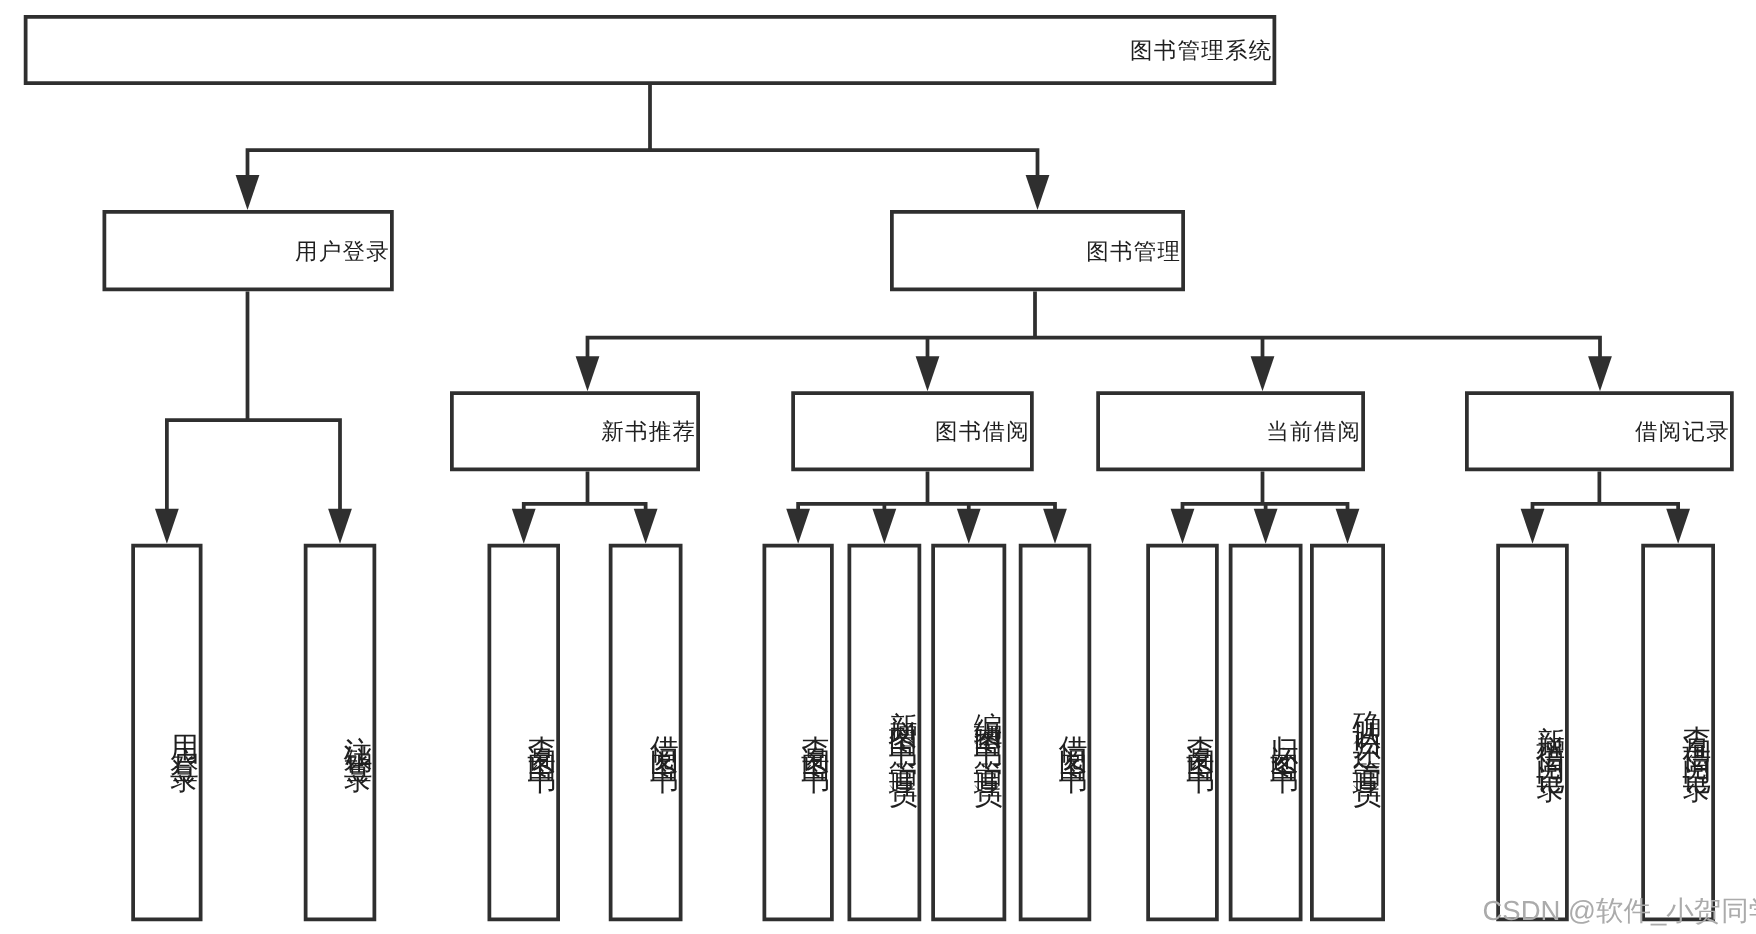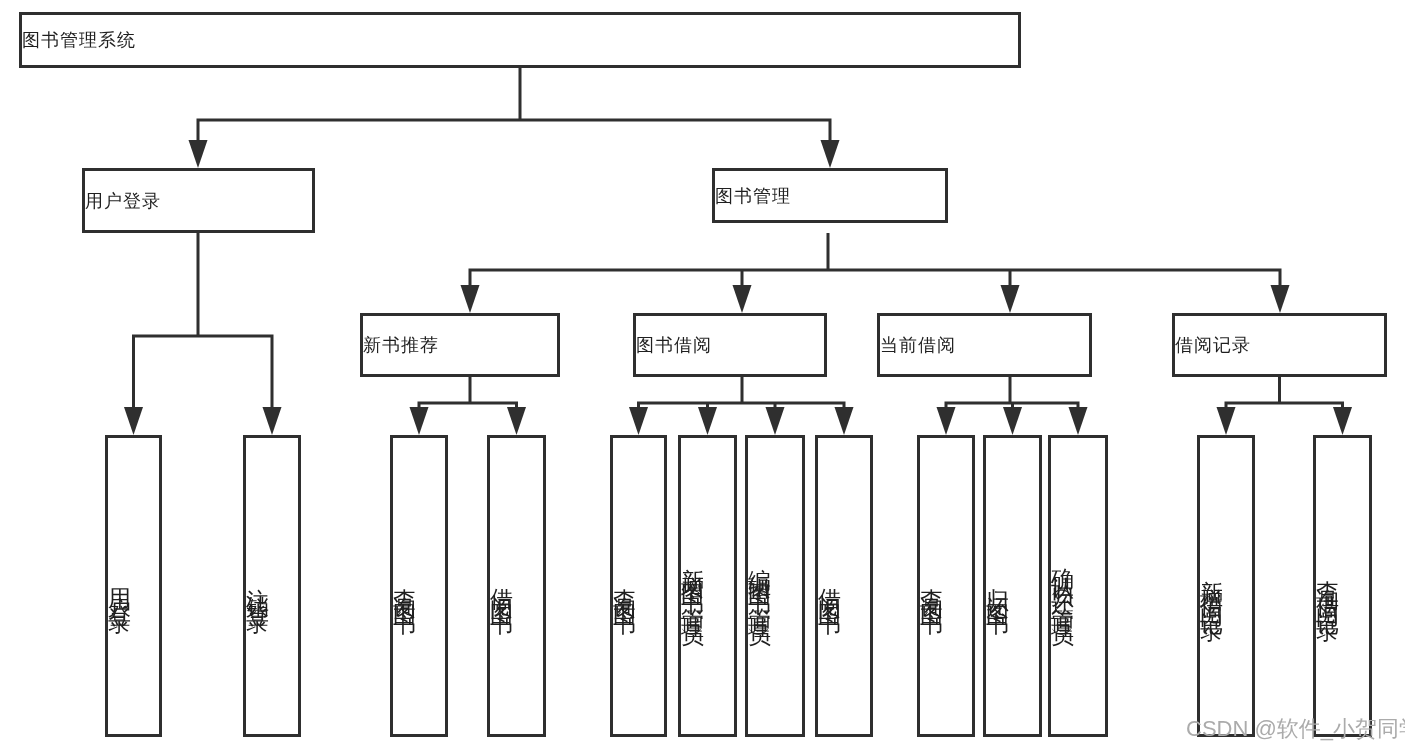--- a/index.html
+++ b/index.html
@@ -20,32 +20,32 @@
     width:1405px;height:747px;
     z-index:1;
   }
   .box{
     position:absolute;
     box-sizing:border-box;
     border:3px solid #2f2f2f;
     background:#ffffff;
     display:flex;
     align-items:center;
-    justify-content:flex-start;
+    justify-content:flex-end;
     color:#1f1f1f;
     z-index:2;
   }
   .hbox{
     font-size:18px;
     letter-spacing:1px;
     line-height:1;
   }
   .root{left:19px;top:12px;width:1002px;height:56px;}
   .l2a{left:82px;top:168px;width:233px;height:65px;}
-  .l2b{left:712px;top:168px;width:236px;height:55px;}
+  .l2b{left:712px;top:168px;width:236px;height:65px;}
   .l3{top:313px;height:64px;}
   .l3a{left:360px;width:200px;}
   .l3b{left:633px;width:194px;}
   .l3c{left:877px;width:215px;}
   .l3d{left:1172px;width:215px;}
   .leaf{top:435px;height:302px;}
   .vtext{
     writing-mode:vertical-rl;
     text-orientation:mixed;
     font-size:23px;

